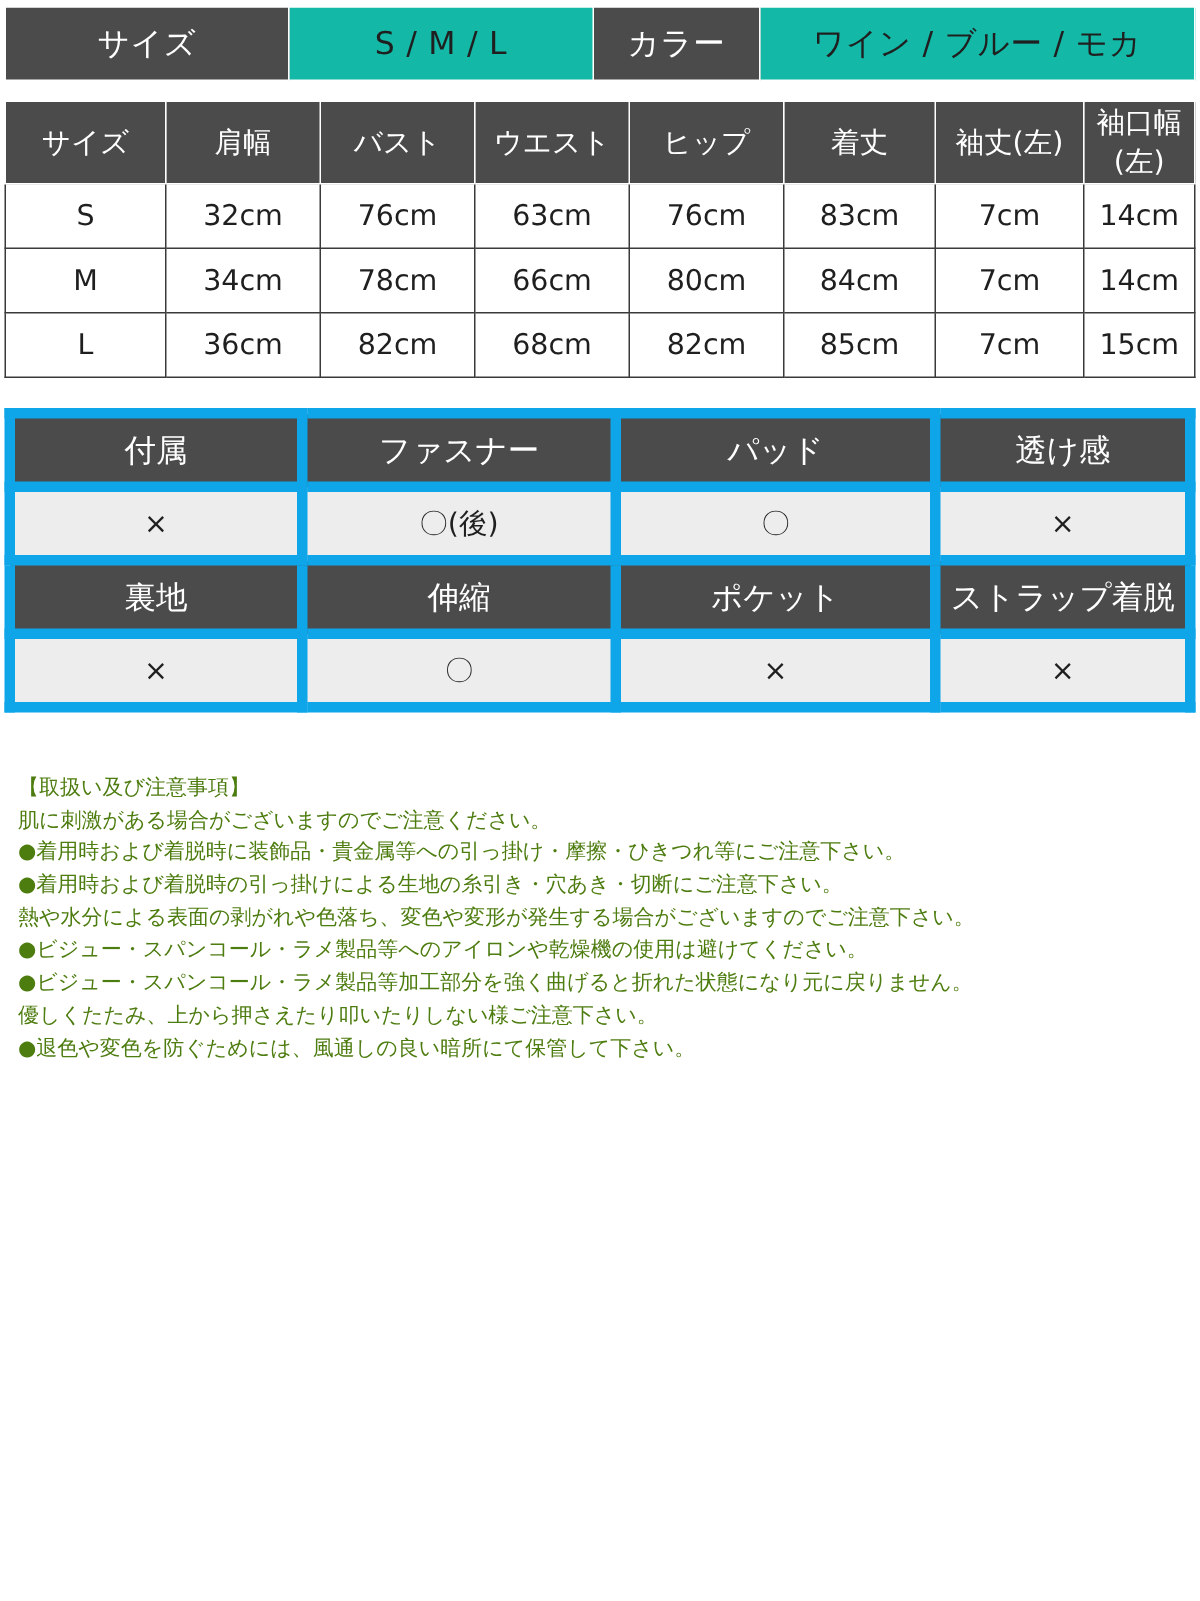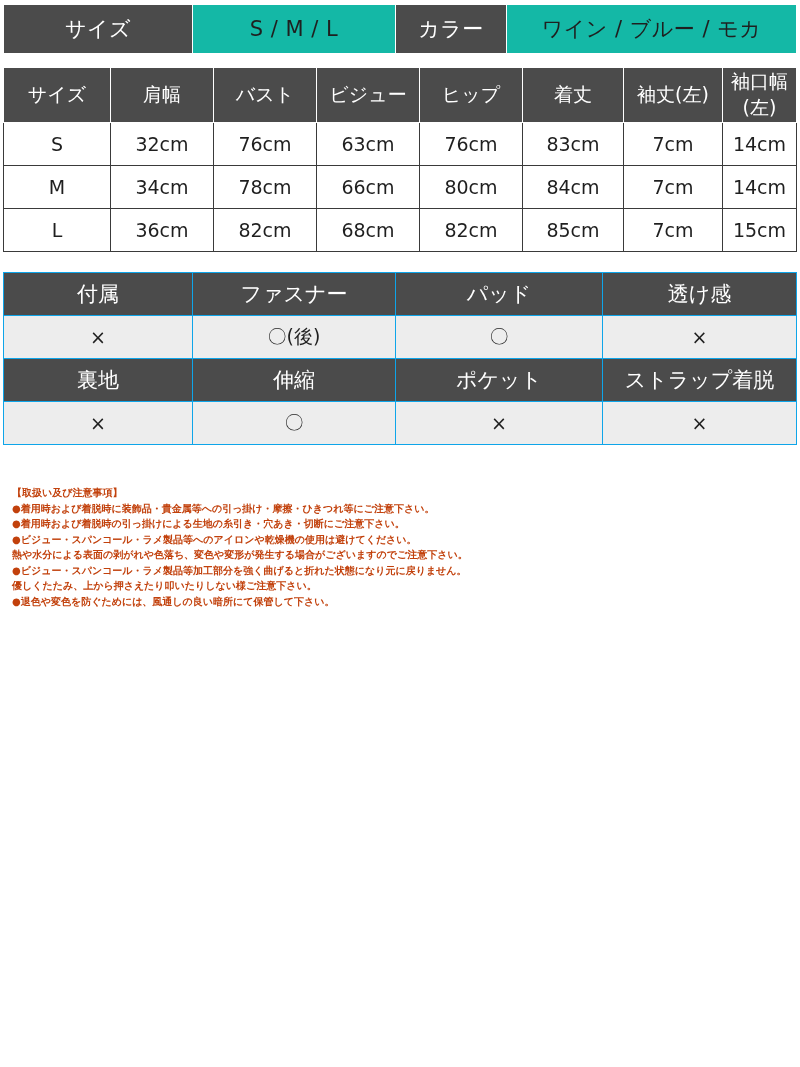--- a/index.html
+++ b/index.html
@@ -77,43 +77,42 @@
   }
 
   
   .feat-wrap {
     margin: 20px 0 0 3px;
   }
   .feat-table {
     width: 794px;
   }
   .feat-table td {
-    border: 1px solid #0ea5e9;
+    border: 7px solid #0ea5e9;
     text-align: center;
     vertical-align: middle;
     font-size: 21px;
     height: 40px;
   }
   .feat-table td.head {
     background: #4b4b4b;
     color: #ffffff;
   }
   .feat-table td.val {
     background: #ededed;
     color: #1f1f1f;
     font-size: 19px;
   }
 
   
   .notes {
     margin: 40px 0 0 12px;
-    font-size: 10px;
+    font-size: 14px;
     line-height: 1.55;
-    color: #c2410c;
-    font-weight: bold;
+    color: #4d7c0f;
   }
   .notes .note-line {
     white-space: pre-wrap;
   }
 </style>
 </head>
 <body>
 
 <div class="page">
 
@@ -128,21 +127,21 @@
     </tbody>
   </table>
 
   <div class="meas-wrap">
     <table class="meas-table">
       <thead>
         <tr>
           <th style="width:104px">サイズ</th>
           <th style="width:100px">肩幅</th>
           <th style="width:100px">バスト</th>
-          <th style="width:100px">ビジュー</th>
+          <th style="width:100px">ウエスト</th>
           <th style="width:100px">ヒップ</th>
           <th style="width:98px">着丈</th>
           <th style="width:96px">袖丈(左)</th>
           <th>袖口幅(左)</th>
         </tr>
       </thead>
       <tbody>
         <tr>
           <td>S</td>
           <td>32cm</td>
@@ -203,22 +202,23 @@
           <td class="val">〇</td>
           <td class="val">×</td>
           <td class="val">×</td>
         </tr>
       </tbody>
     </table>
   </div>
 
   <div class="notes">
     <div class="note-line">【取扱い及び注意事項】</div>
+    <div class="note-line">肌に刺激がある場合がございますのでご注意ください。</div>
     <div class="note-line">●着用時および着脱時に装飾品・貴金属等への引っ掛け・摩擦・ひきつれ等にご注意下さい。</div>
     <div class="note-line">●着用時および着脱時の引っ掛けによる生地の糸引き・穴あき・切断にご注意下さい。</div>
+    <div class="note-line">熱や水分による表面の剥がれや色落ち、変色や変形が発生する場合がございますのでご注意下さい。</div>
     <div class="note-line">●ビジュー・スパンコール・ラメ製品等へのアイロンや乾燥機の使用は避けてください。</div>
-    <div class="note-line">熱や水分による表面の剥がれや色落ち、変色や変形が発生する場合がございますのでご注意下さい。</div>
     <div class="note-line">●ビジュー・スパンコール・ラメ製品等加工部分を強く曲げると折れた状態になり元に戻りません。</div>
     <div class="note-line">優しくたたみ、上から押さえたり叩いたりしない様ご注意下さい。</div>
     <div class="note-line">●退色や変色を防ぐためには、風通しの良い暗所にて保管して下さい。</div>
   </div>
 
 </div>
 
 </body></html>

